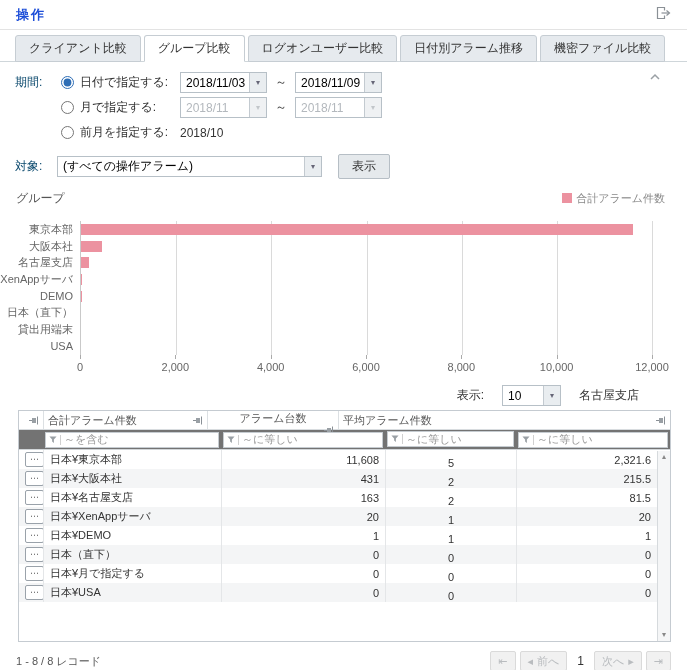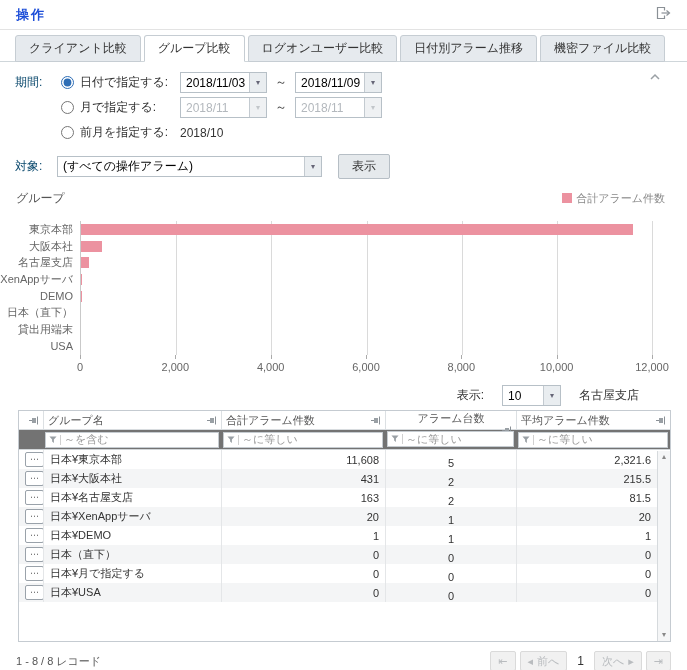--- a/index.html
+++ b/index.html
@@ -273,30 +273,20 @@
     <div class="thead">
       <div class="th c0">
         <span class="pin">
           <svg width="10" height="9" viewBox="0 0 10 9" stroke="#8a9096" stroke-width="1">
             <line x1="0" y1="4.5" x2="3" y2="4.5"></line>
               <rect x="3" y="2" width="4" height="5" fill="#9aa0a5" stroke="none"></rect>
               <line x1="8.5" y1="0.5" x2="8.5" y2="8.5"></line>
           </svg>
         </span>
       </div>
-      <div class="th c1">
-        <span>グループ名</span>
-        <span class="pin">
-          <svg width="10" height="9" viewBox="0 0 10 9" stroke="#8a9096" stroke-width="1">
-            <line x1="0" y1="4.5" x2="3" y2="4.5"></line>
-              <rect x="3" y="2" width="4" height="5" fill="#9aa0a5" stroke="none"></rect>
-              <line x1="8.5" y1="0.5" x2="8.5" y2="8.5"></line>
-          </svg>
-        </span>
-      </div>
       <div class="th c2">
         <span>合計アラーム件数</span>
         <span class="pin">
           <svg width="10" height="9" viewBox="0 0 10 9" stroke="#8a9096" stroke-width="1">
             <line x1="0" y1="4.5" x2="3" y2="4.5"></line>
               <rect x="3" y="2" width="4" height="5" fill="#9aa0a5" stroke="none"></rect>
               <line x1="8.5" y1="0.5" x2="8.5" y2="8.5"></line>
           </svg>
         </span>
       </div>

